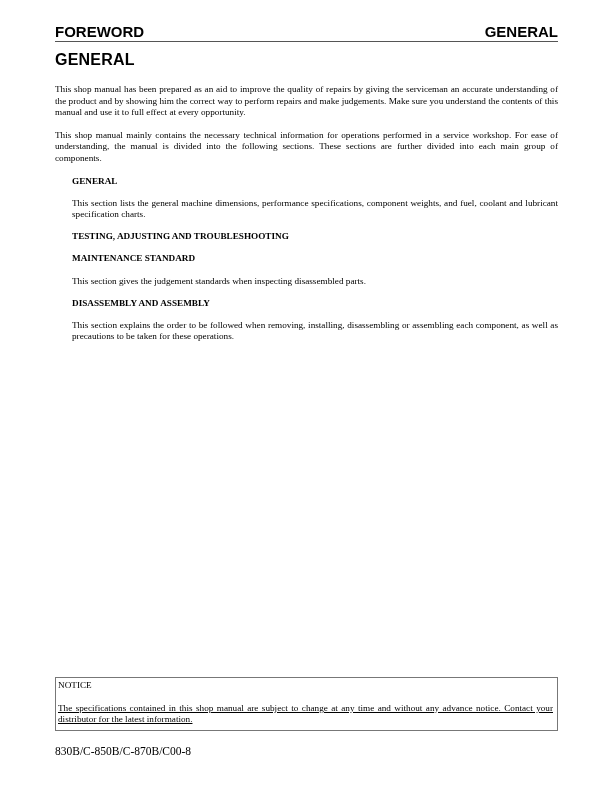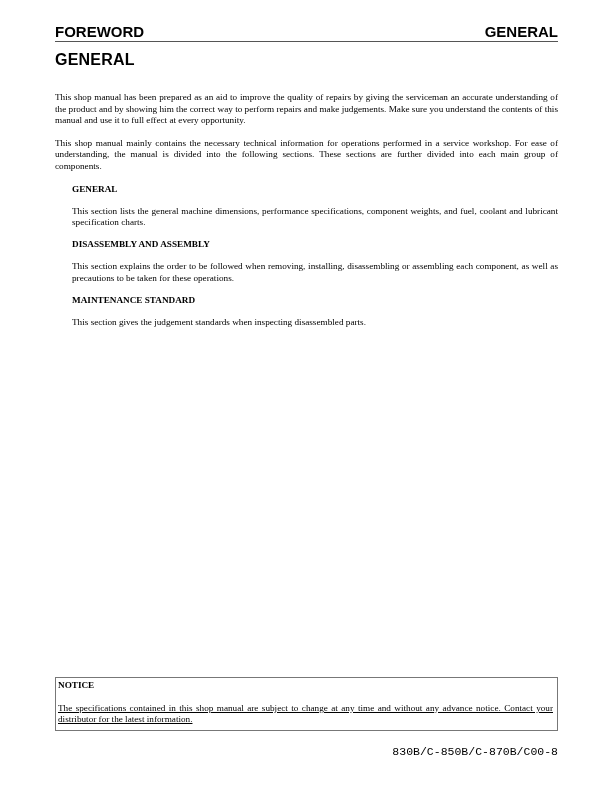--- a/index.html
+++ b/index.html
@@ -10,35 +10,35 @@
     border-bottom: 1.3px solid #555;
     font-family: "Liberation Sans", sans-serif; font-weight: bold; font-size: 15px;
     display: flex; justify-content: space-between; align-items: flex-end; padding-bottom: 1px;
   }
   .page-title {
     position: absolute; left: 55px; top: 51px;
     font-family: "Liberation Sans", sans-serif; font-weight: bold; font-size: 16px; letter-spacing: 0.2px;
   }
   .body { position: absolute; left: 55px; top: 84px; width: 503px;
     font-family: "Liberation Serif", serif; font-size: 9.2px; line-height: 11.6px; }
-  .para { margin: 8px 0 11px 0; text-align: justify; }
+  .para { margin: 0 0 11px 0; text-align: justify; }
   .section { padding-left: 17px; }
   .sec-head { font-weight: bold; margin: 0 0 10.5px 0; font-size: 9.2px; }
   .sec-text { margin: 0 0 10.5px 0; text-align: justify; }
   .notice {
     position: absolute; left: 55px; top: 677px; width: 495px; height: 50px;
     border: 1px solid #777; padding: 2px 4px 0 2px;
     font-family: "Liberation Serif", serif; font-size: 9.2px; line-height: 11.6px;
   }
-  .notice-head { font-weight: bold; margin-bottom: 11px; }
+  .notice-head { font-weight: normal; margin-bottom: 11px; }
   .notice-text { text-align: justify; text-decoration: underline; }
   .footer {
     position: absolute; left: 55px; top: 745px; width: 503px;
-    font-family: Liberation Mono, monospace; font-size: 11.5px;
-    display: flex; justify-content: flex-end;
+    font-family: Liberation Serif, serif; font-size: 11.5px;
+    display: flex; justify-content: flex-start;
   }
 </style>
 </head>
 <body>
 
 <div class="page">
 
   <div class="running-header">
     <span>FOREWORD</span>
     <span>GENERAL</span>
@@ -48,28 +48,29 @@
 
   <div class="body">
     <p class="para">This shop manual has been prepared as an aid to improve the quality of repairs by giving the serviceman an accurate understanding of the product and by showing him the correct way to perform repairs and make judgements. Make sure you understand the contents of this manual and use it to full effect at every opportunity.</p>
     <p class="para">This shop manual mainly contains the necessary technical information for operations performed in a service workshop. For ease of understanding, the manual is divided into the following sections. These sections are further divided into each main group of components.</p>
 
     <div class="section">
       <div class="sec-head">GENERAL</div>
       <div class="sec-text">This section lists the general machine dimensions, performance specifications, component weights, and fuel, coolant and lubricant specification charts.</div>
     </div>
     <div class="section">
+      <div class="sec-head">TESTING, ADJUSTING AND TROUBLESHOOTING</div>
+    </div>
+    <div class="section">
+      <div class="sec-head">MAINTENANCE STANDARD</div>
+      <div class="sec-text">This section gives the judgement standards when inspecting disassembled parts.</div>
     </div>
     <div class="section">
       <div class="sec-head">DISASSEMBLY AND ASSEMBLY</div>
       <div class="sec-text">This section explains the order to be followed when removing, installing, disassembling or assembling each component, as well as precautions to be taken for these operations.</div>
-    </div>
-    <div class="section">
-      <div class="sec-head">MAINTENANCE STANDARD</div>
-      <div class="sec-text">This section gives the judgement standards when inspecting disassembled parts.</div>
     </div>
   </div>
 
   <div class="notice">
     <div class="notice-head">NOTICE</div>
     <div class="notice-text">The specifications contained in this shop manual are subject to change at any time and without any advance notice. Contact your distributor for the latest information.</div>
   </div>
 
   <div class="footer">
     <span>830B/C-850B/C-870B/C</span>

